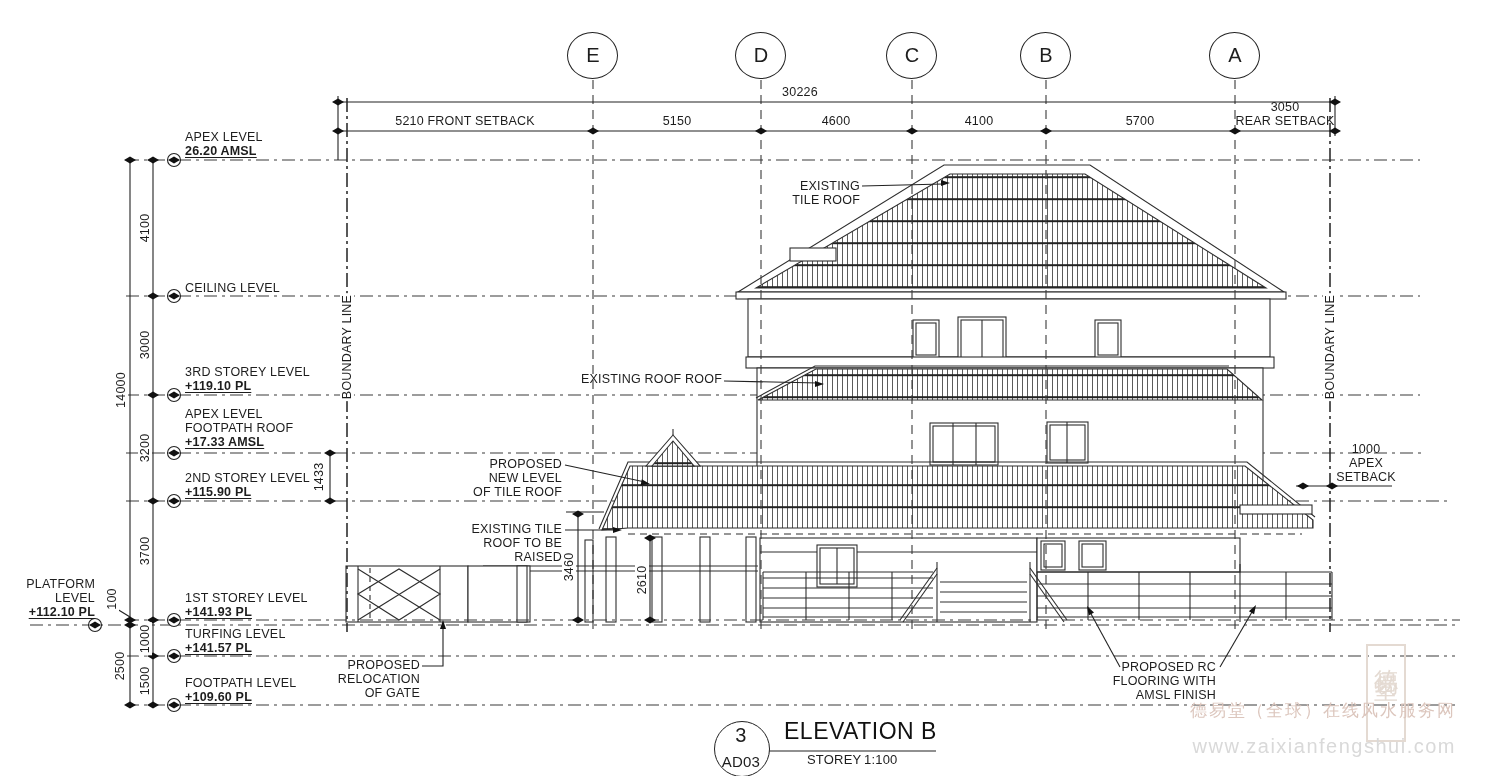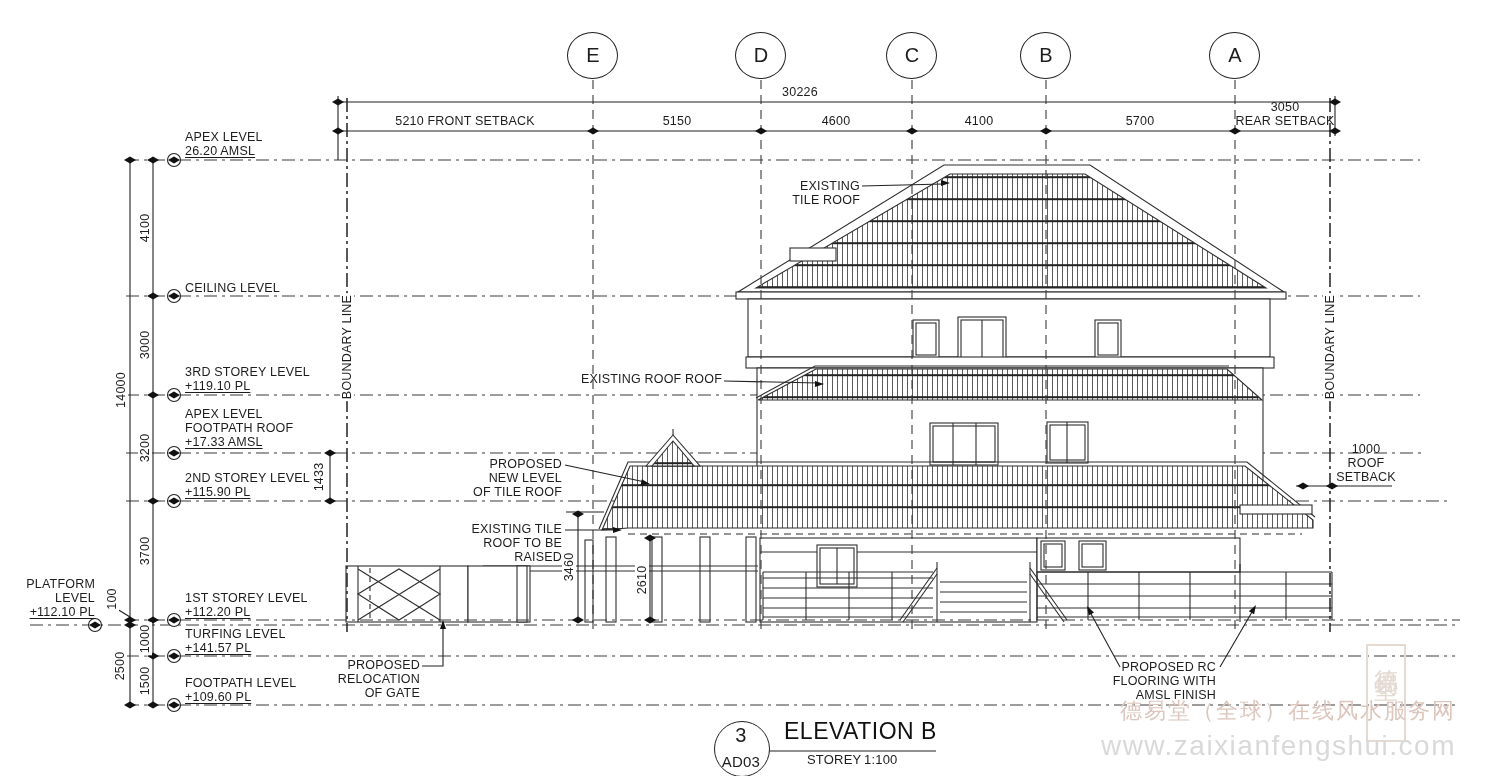--- a/index.html
+++ b/index.html
@@ -4,27 +4,27 @@
 <style>
   html,body{margin:0;padding:0;background:#fff;}
   #sheet{position:relative;width:1492px;height:776px;background:#fff;overflow:hidden;
          font-family:"Liberation Sans",sans-serif;}
   svg{position:absolute;left:0;top:0;}
   .t{position:absolute;white-space:nowrap;font:12.5px/14px "Liberation Sans",sans-serif;
      color:#1d1d1d;letter-spacing:.2px;}
   .tc{transform:translateX(-50%);text-align:center;}
   .tr{text-align:right;}
   .tv{transform:translate(-50%,-50%) rotate(-90deg);background:#fff;padding:0 2px;}
-  .u{text-decoration:underline;text-underline-offset:2px;}
+  .u{text-decoration:underline;text-underline-offset:2px;font-weight:bold;}
   .glabel{font-size:20px;line-height:24px;}
   .title{font-size:23px;line-height:25px;letter-spacing:.5px;color:#111;}
   .scl{font-size:13px;}
   .circ{position:absolute;border:1.7px solid #222;border-radius:50%;background:#fff;}
-  .wm1{font-size:22px;line-height:20px;color:#dcc6bd;letter-spacing:2px;}
-  .wm2{font-size:28px;line-height:26px;color:#d9d9d9;letter-spacing:1.5px;}
+  .wm1{font-size:17px;line-height:20px;color:#dcc6bd;letter-spacing:2px;}
+  .wm2{font-size:20px;line-height:26px;color:#d9d9d9;letter-spacing:1.5px;}
   .seal{position:absolute;border:2px solid #e4dad2;color:#e4dad2;
         writing-mode:vertical-rl;text-orientation:upright;font-size:24px;
         letter-spacing:4px;padding:4px 2px;}
 </style>
 </head>
 <body>
 
 <div id="sheet">
 
 <svg width="1492" height="776" viewBox="0 0 1492 776">
@@ -308,21 +308,21 @@
   <div>2ND STOREY LEVEL</div>
   <div class="u">+115.90 PL</div>
 </div>
 <div class="t tr" style="right:1397px;top:577px">
   <div>PLATFORM</div>
   <div>LEVEL</div>
   <div class="u">+112.10 PL</div>
 </div>
 <div class="t" style="left:185px;top:591px">
   <div>1ST STOREY LEVEL</div>
-  <div class="u">+112.20 PL</div>
+  <div class="u">+141.93 PL</div>
 </div>
 <div class="t" style="left:185px;top:627px">
   <div>TURFING LEVEL</div>
   <div class="u">+141.57 PL</div>
 </div>
 <div class="t" style="left:185px;top:676px">
   <div>FOOTPATH LEVEL</div>
   <div class="u">+109.60 PL</div>
 </div>
 
@@ -362,21 +362,21 @@
   <div>RELOCATION</div>
   <div>OF GATE</div>
 </div>
 <div class="t tr" style="right:276px;top:660px">
   <div>PROPOSED RC</div>
   <div>FLOORING WITH</div>
   <div>AMSL FINISH</div>
 </div>
 <div class="t tc" style="left:1366px;top:442px">
   <div>1000</div>
-  <div>ROOF</div>
+  <div>APEX</div>
   <div>SETBACK</div>
 </div>
 
 <div class="circ" style="left:714px;top:721px;width:54px;height:54px"></div>
 <div class="t tc" style="left:741px;top:723px;font-size:20px;line-height:24px">3</div>
 <div class="t tc" style="left:741px;top:756px;font-size:15px;line-height:12px">AD03</div>
 <div class="t title" style="left:784px;top:719px">ELEVATION B</div>
 <div class="t scl" style="left:807px;top:753px">STOREY</div>
 <div class="t scl" style="left:864px;top:753px">1:100</div>
 

